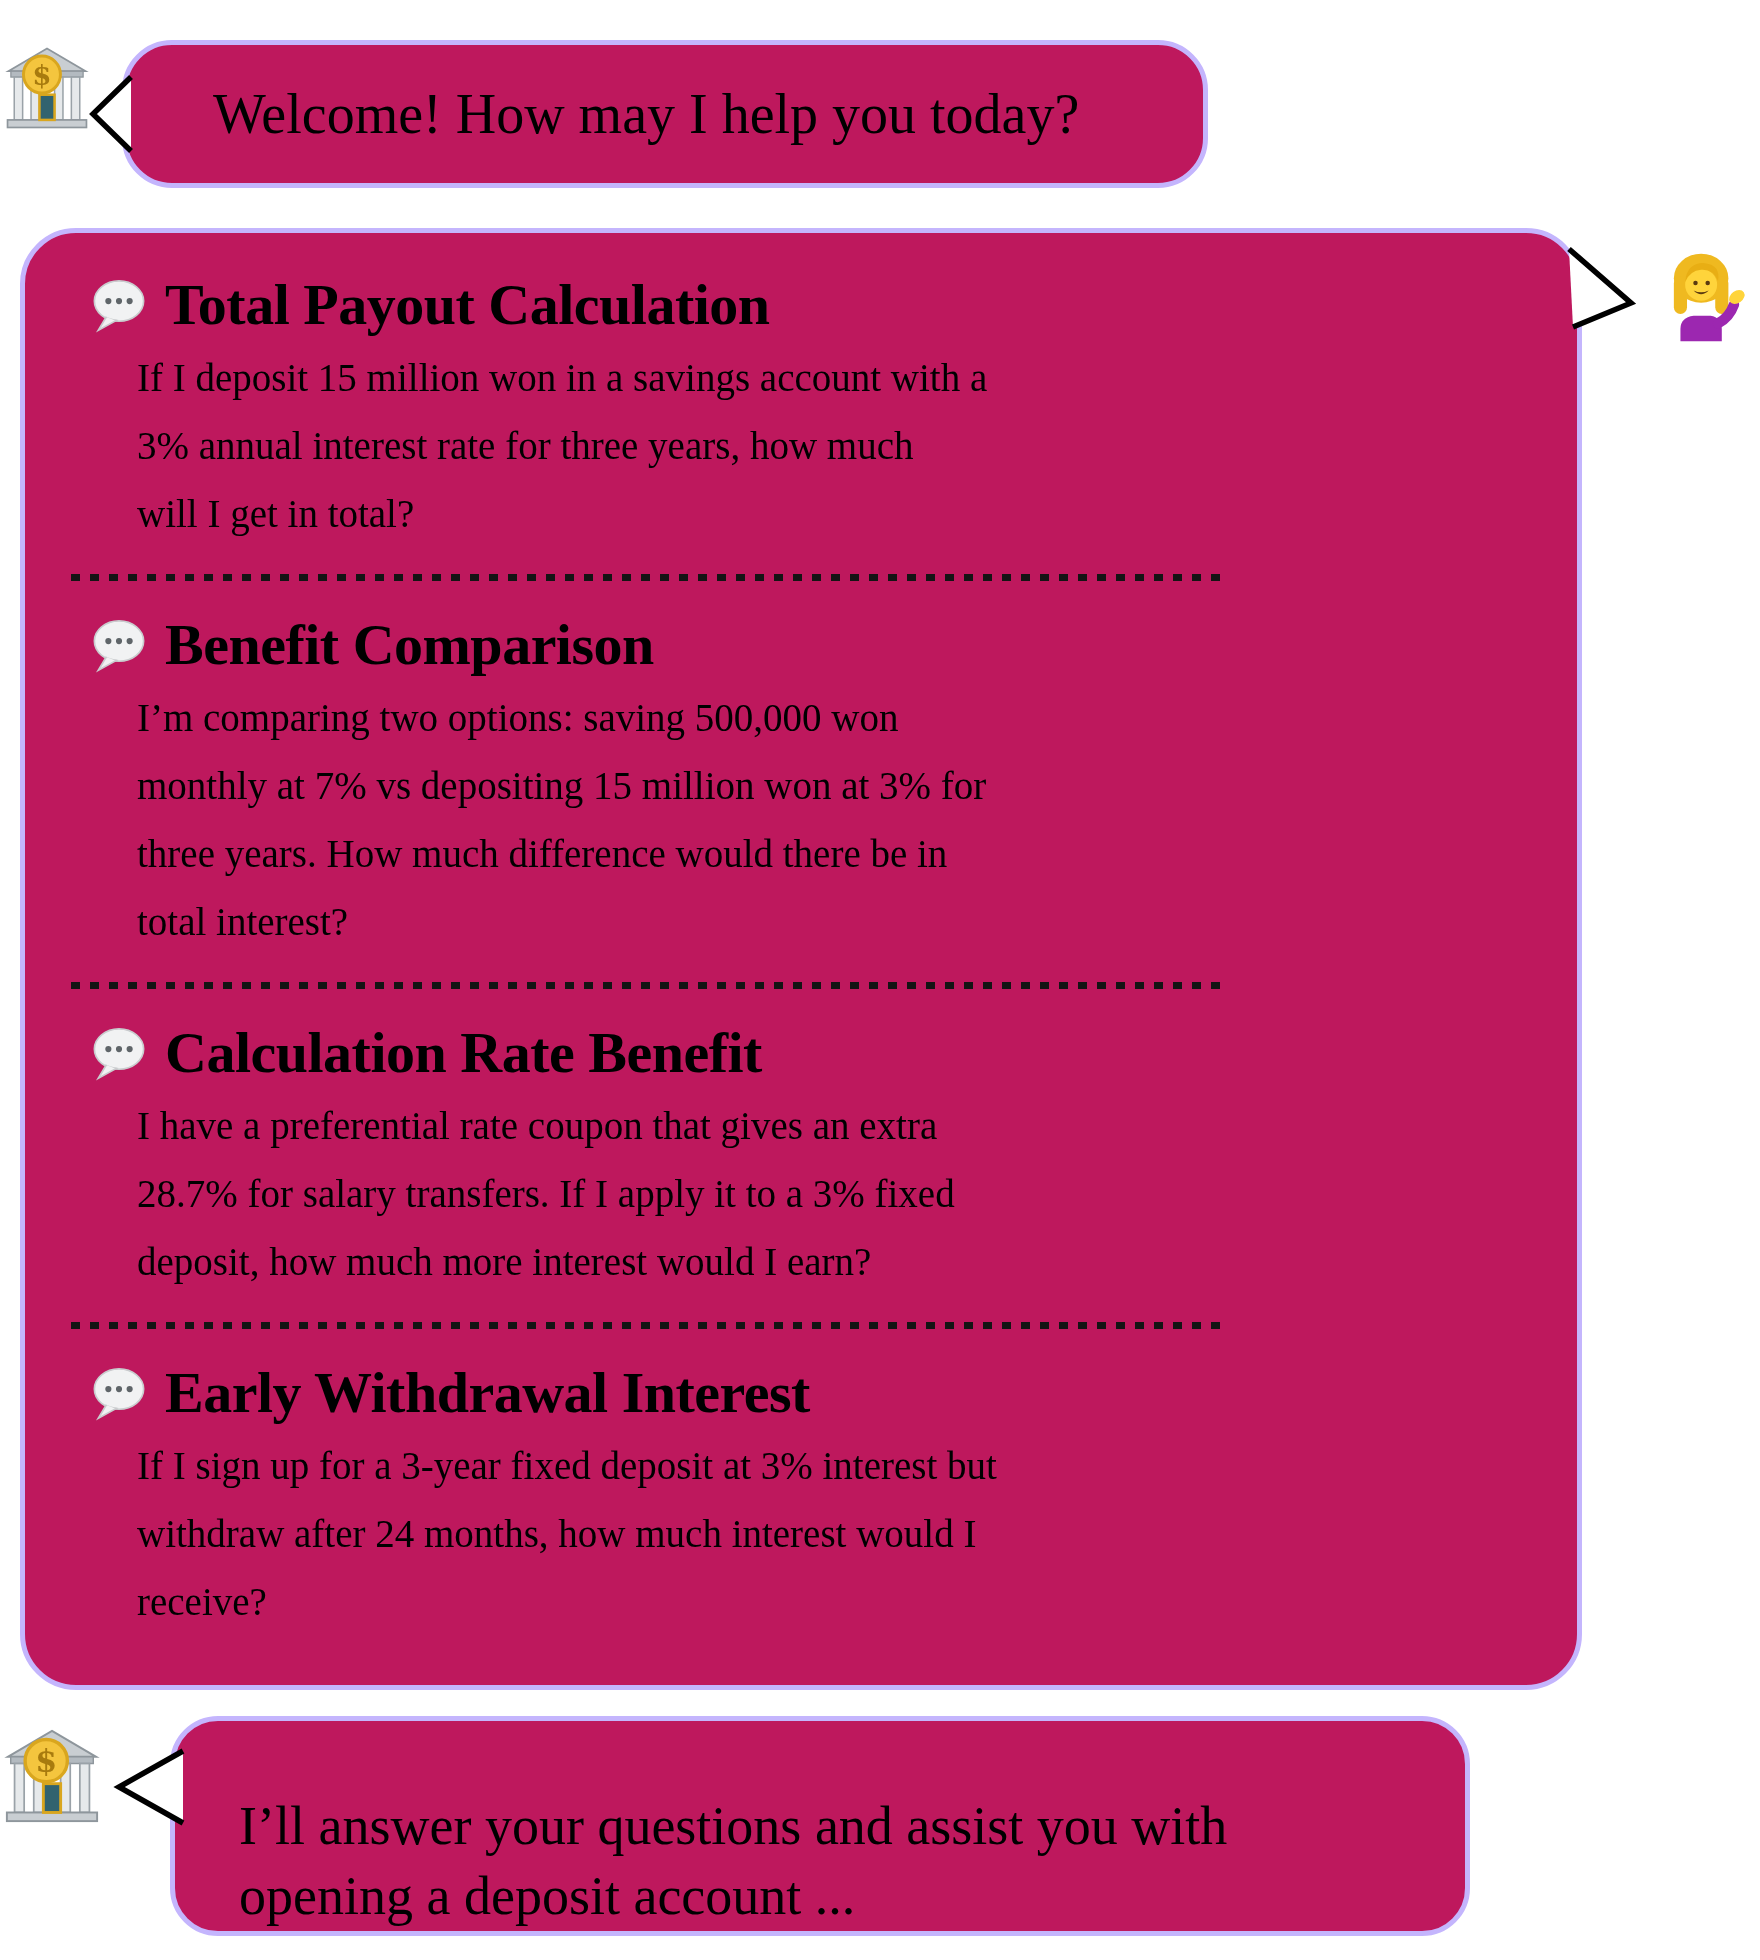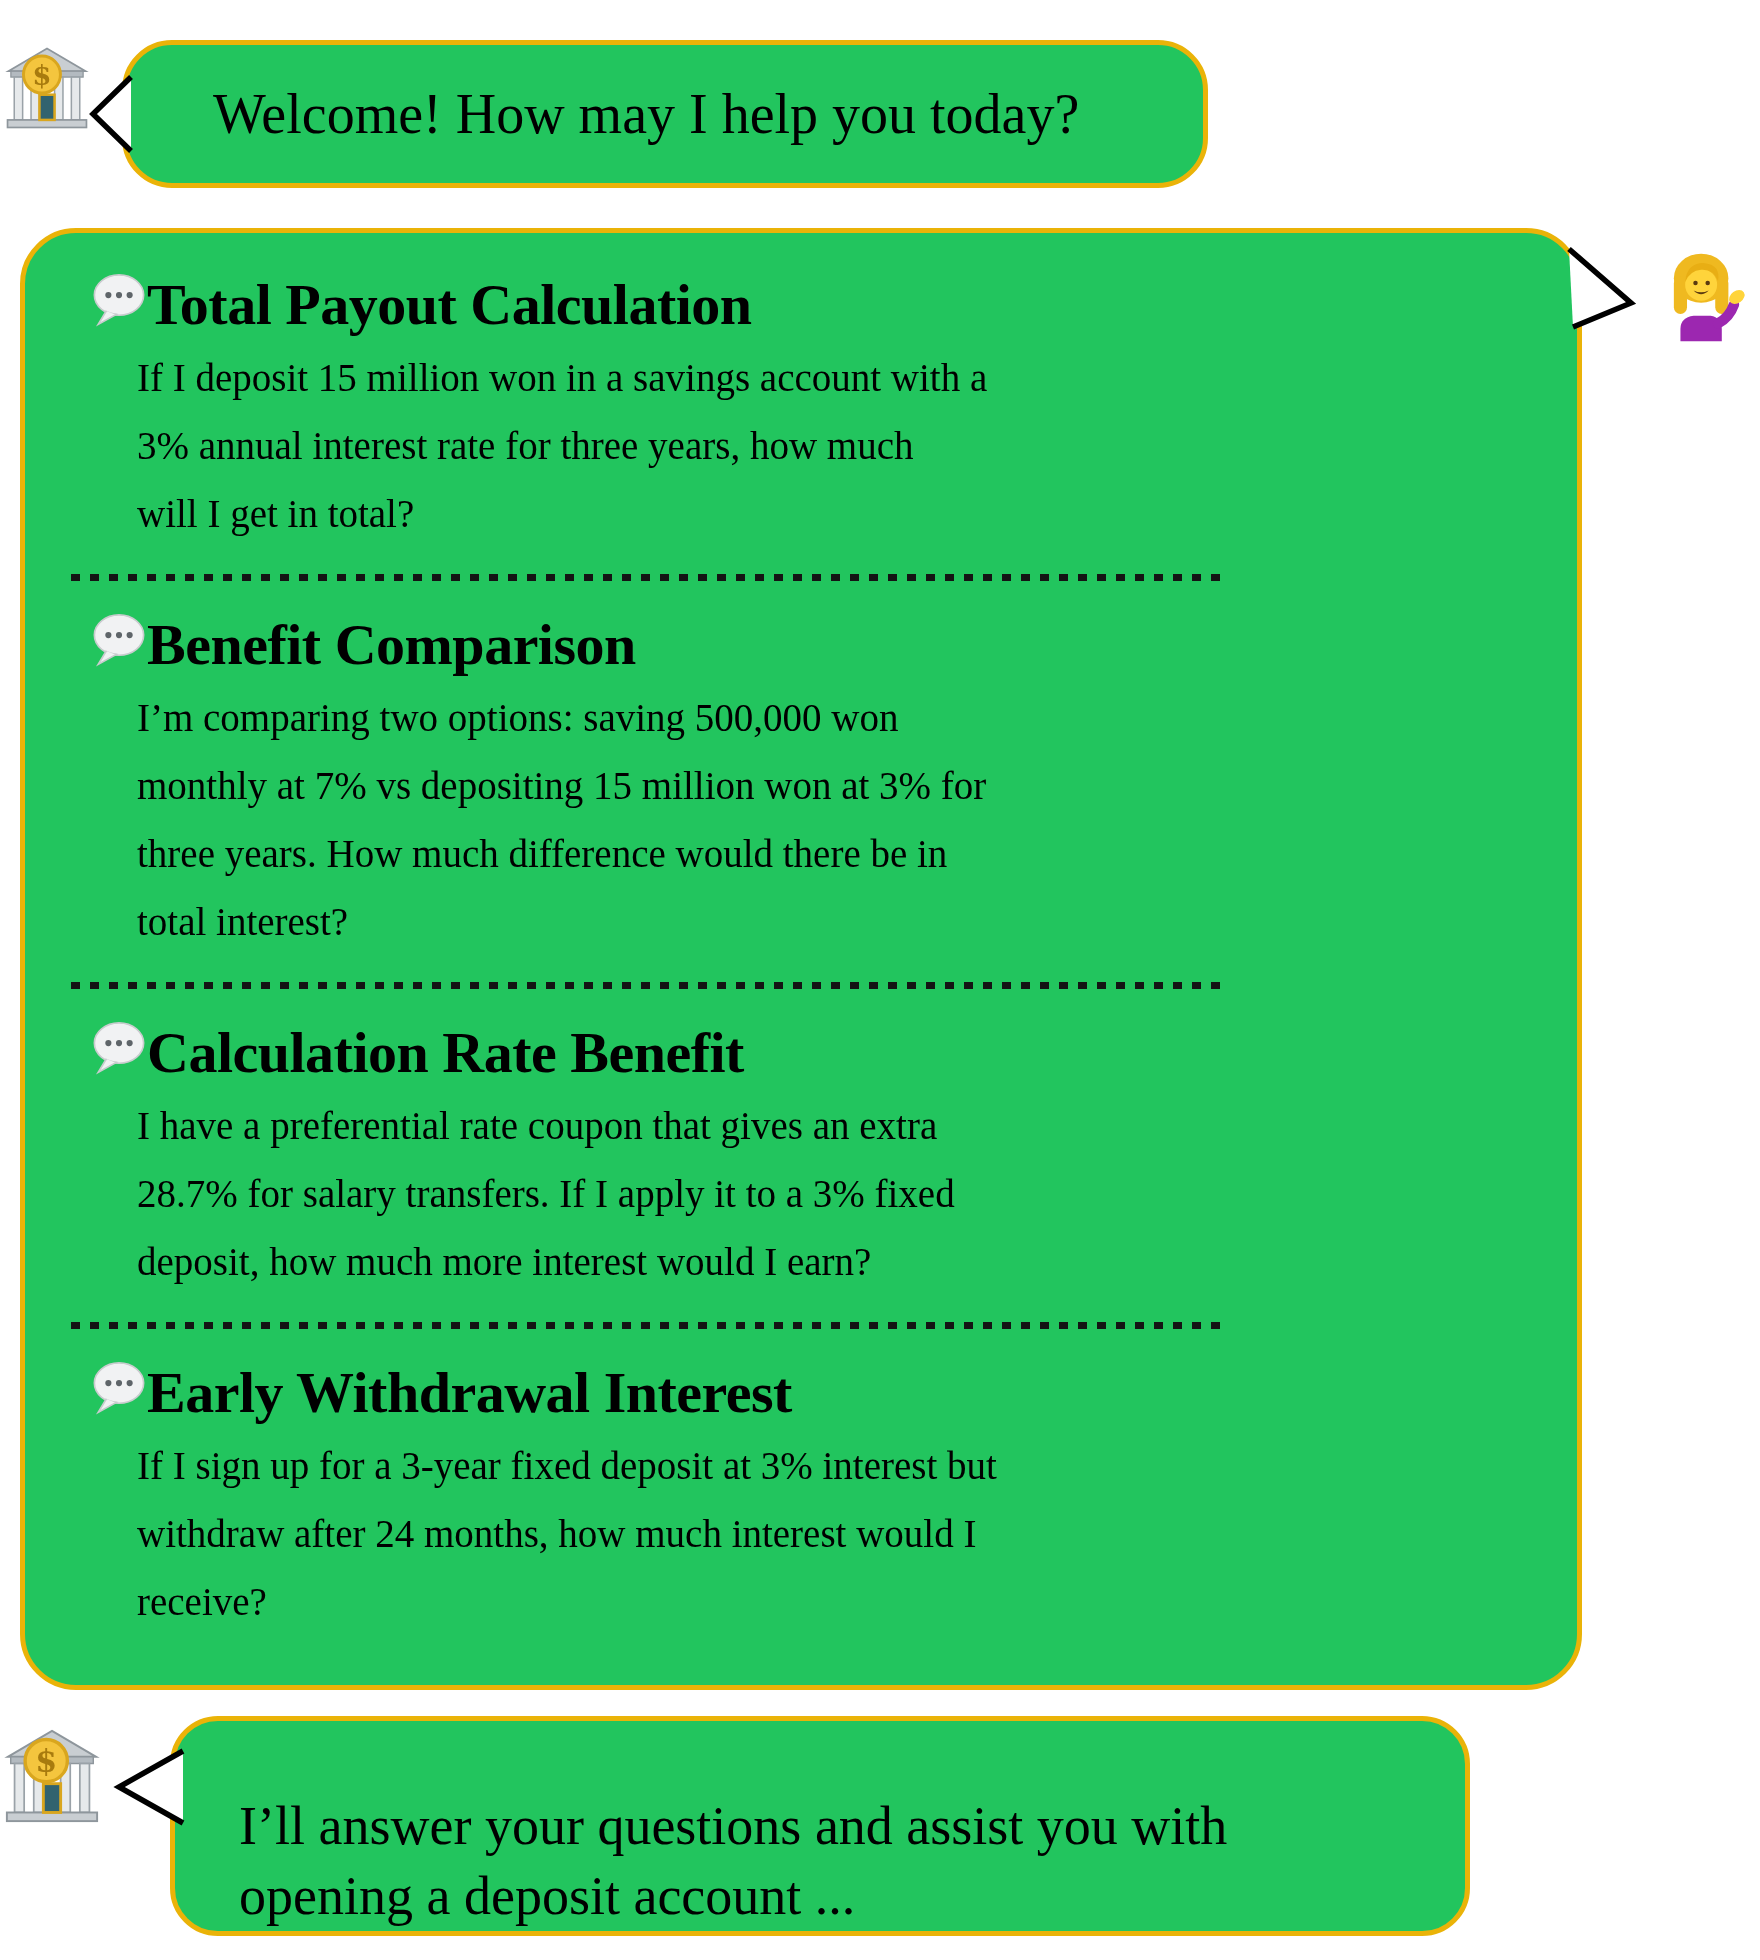--- a/index.html
+++ b/index.html
@@ -8,38 +8,38 @@
   .canvas{position:absolute;inset:0;}
 
   
   .avatar{position:absolute;}
   .avatar svg{display:block;width:100%;height:100%;}
   .bank-top{left:5px;top:42px;width:84px;height:92px;}
   .bank-bottom{left:4px;top:1726px;width:96px;height:100px;}
   .person{left:1656px;top:246px;width:94px;height:102px;}
 
   
-  .bubble{position:absolute;background:#22c55e;border:5px solid #eab308;box-sizing:border-box;}
+  .bubble{position:absolute;background:#be185d;border:5px solid #c4b5fd;box-sizing:border-box;}
   .top-bubble{left:122px;top:40px;width:1086px;height:148px;border-radius:50px;
               display:flex;align-items:center;padding-left:86px;}
   .big-bubble{left:20px;top:228px;width:1562px;height:1462px;border-radius:56px;
               padding:38px 40px 0 66px;}
   .bottom-bubble{left:170px;top:1716px;width:1300px;height:220px;border-radius:48px;
               display:flex;flex-direction:column;justify-content:flex-end;padding-left:64px;}
   .bubble-text{font-size:55px;line-height:70px;white-space:pre-line;}
 
   
   .tail{position:absolute;overflow:visible;}
   .tail path{fill:#ffffff;stroke:#000;stroke-width:5.5;stroke-linejoin:miter;}
   .tail-top{left:-42px;top:calc(50% - 41px);width:48px;height:82px;}
   .tail-right{right:-62px;top:12px;width:78px;height:86px;}
   .tail-bottom{left:-64px;top:26px;width:78px;height:80px;}
 
   
-  .section-title-row{display:flex;align-items:flex-start;margin:0 0 6px 0;}
+  .section-title-row{display:flex;align-items:center;gap:18px;margin:0 0 6px 0;}
   .balloon-icon{width:56px;height:56px;flex:0 0 auto;}
   .section-title{font-size:58px;font-weight:700;letter-spacing:-0.5px;}
   .section-body{margin-left:46px;font-size:39px;line-height:68px;white-space:pre-line;}
   .divider{height:7px;width:1150px;margin:26px 0 30px -20px;
            background:repeating-linear-gradient(90deg,#141414 0 9px,transparent 9px 19px);}
 </style>
 </head>
 <body>
 
 <svg width="0" height="0" style="position:absolute" aria-hidden="true">

